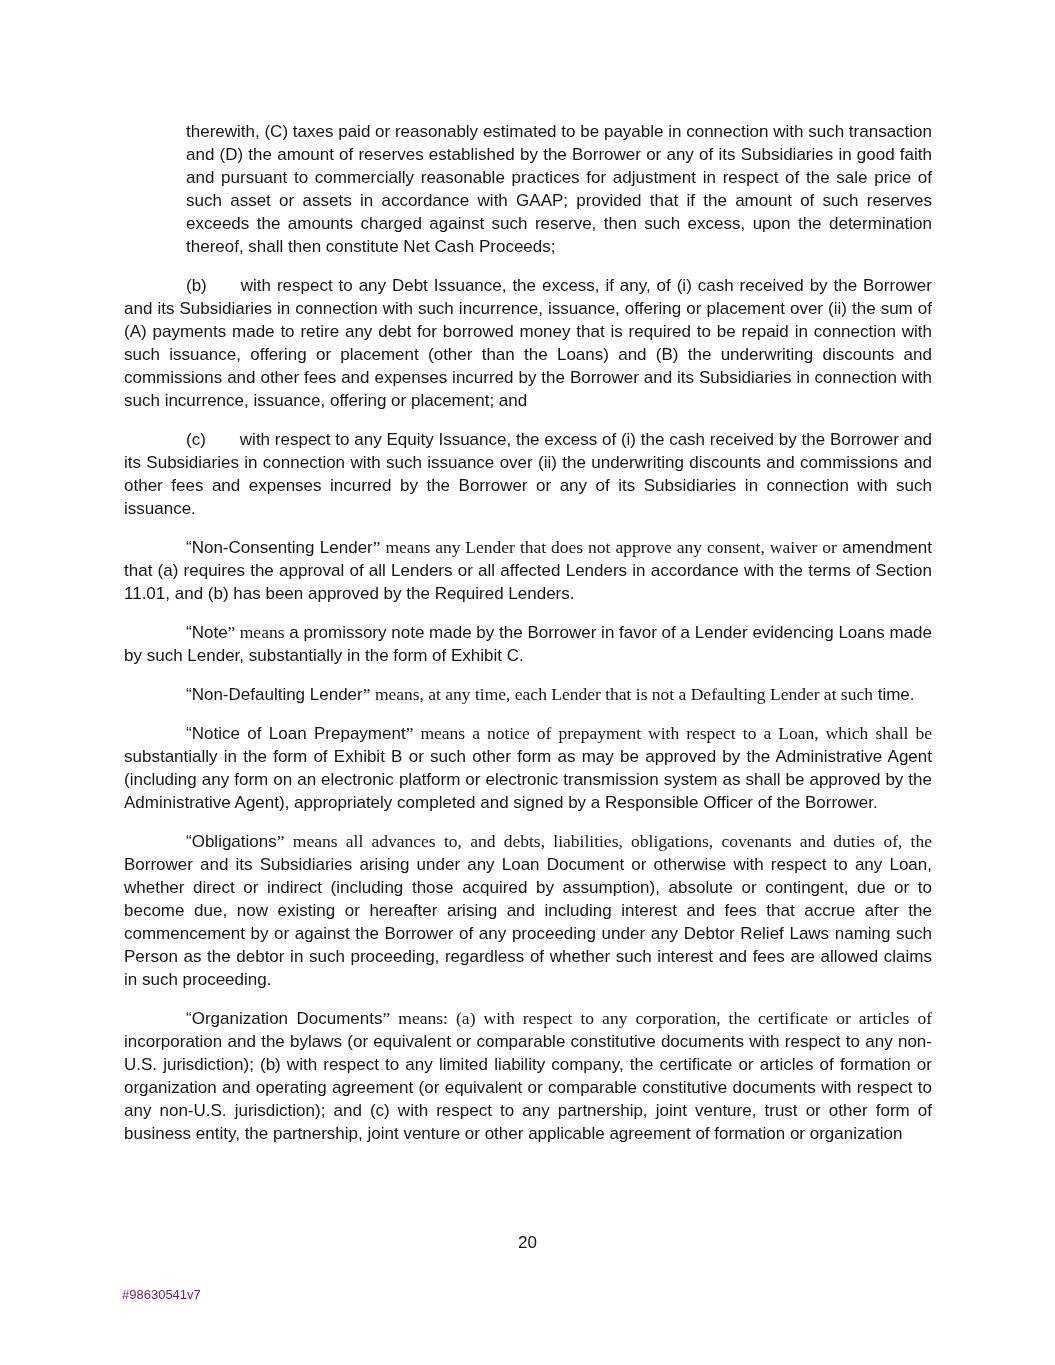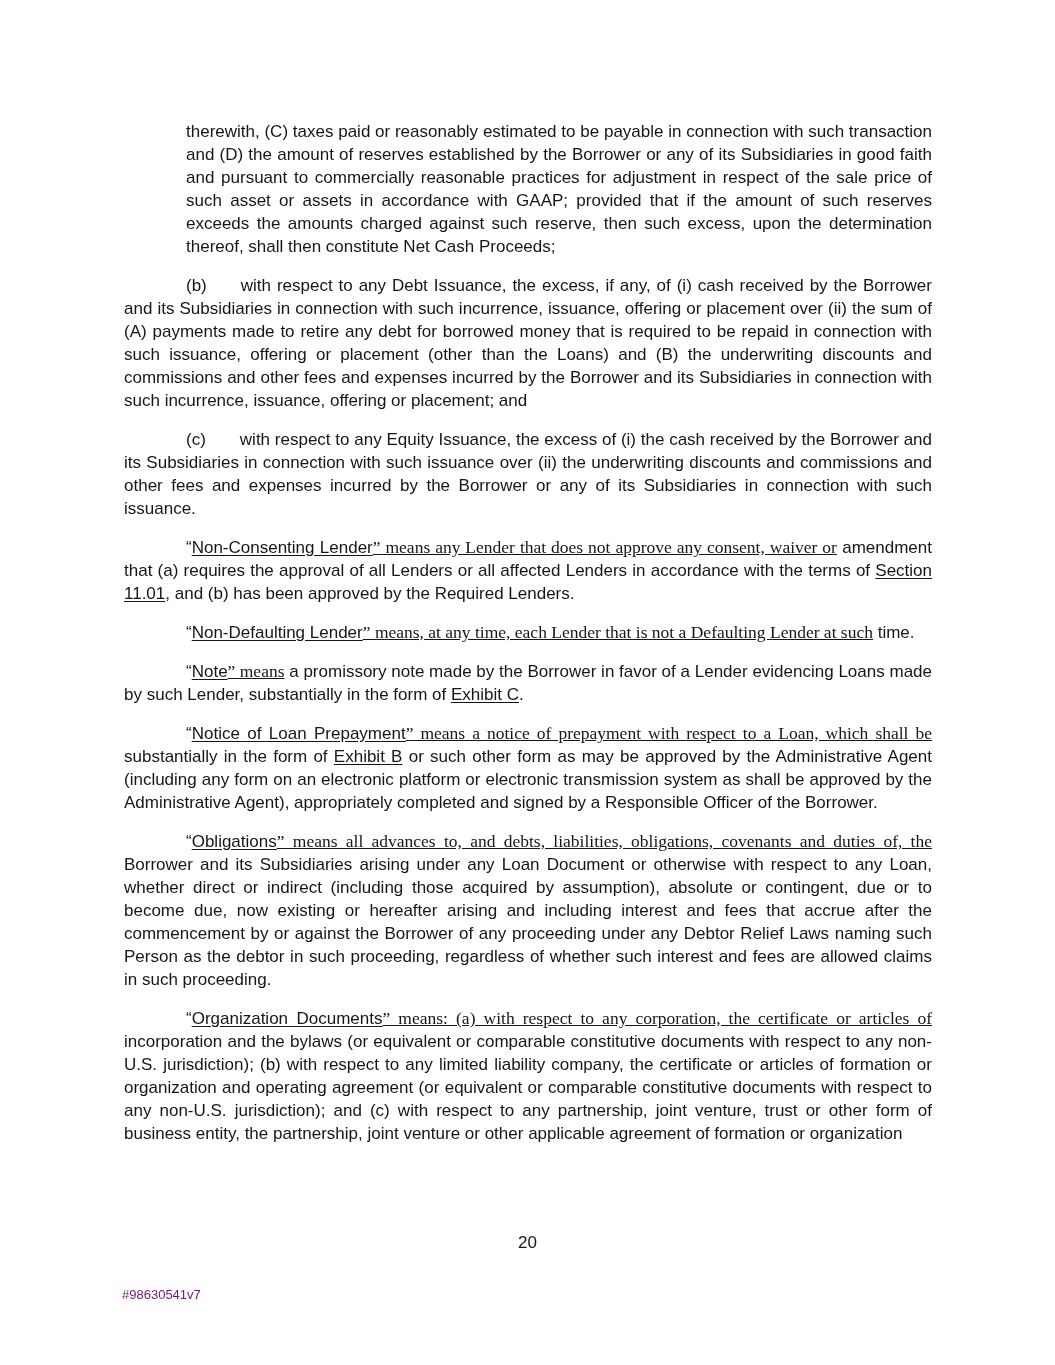--- a/index.html
+++ b/index.html
@@ -35,27 +35,25 @@
     text-indent: 62px;
   }
   p.definition {
     text-indent: 62px;
   }
   .tab {
     display: inline-block;
     width: 34px;
   }
   .u {
-    text-decoration: underline;
     text-underline-offset: 2px;
   }
   .serif {
     font-family: "Liberation Serif", serif;
     font-size: 17.5px;
-    text-decoration: underline;
   }
   .page-number {
     position: absolute;
     top: 1231px;
     left: 0;
     width: 100%;
     text-align: center;
     font-size: 17px;
     line-height: 23px;
   }
@@ -70,21 +68,21 @@
 </style>
 </head>
 <body>
 
 <div class="page">
   <div class="doc-body">
       <p class="block"><span>therewith, (C) taxes paid or reasonably estimated to be payable in connection with such transaction and (D) the amount of reserves established by the Borrower or any of its Subsidiaries in good faith and pursuant to commercially reasonable practices for adjustment in respect of the sale price of such asset or assets in accordance with GAAP; provided that if the amount of such reserves exceeds the amounts charged against such reserve, then such excess, upon the determination thereof, shall then constitute Net Cash Proceeds;</span></p>
       <p class="block-item"><span>(b)</span><span class="tab"></span><span>with respect to any Debt Issuance, the excess, if any, of (i) cash received by the Borrower and its Subsidiaries in connection with such incurrence, issuance, offering or placement over (ii) the sum of (A) payments made to retire any debt for borrowed money that is required to be repaid in connection with such issuance, offering or placement (other than the Loans) and (B) the underwriting discounts and commissions and other fees and expenses incurred by the Borrower and its Subsidiaries in connection with such incurrence, issuance, offering or placement; and</span></p>
       <p class="block-item"><span>(c)</span><span class="tab"></span><span>with respect to any Equity Issuance, the excess of (i) the cash received by the Borrower and its Subsidiaries in connection with such issuance over (ii) the underwriting discounts and commissions and other fees and expenses incurred by the Borrower or any of its Subsidiaries in connection with such issuance.</span></p>
       <p class="definition"><span>“</span><span class="u">Non-Consenting Lender</span><span class="serif">” means any Lender that does not approve any consent, waiver or</span><span> amendment that (a) requires the approval of all Lenders or all affected Lenders in accordance with the terms of </span><span class="u">Section 11.01</span><span>, and (b) has been approved by the Required Lenders.</span></p>
+      <p class="definition"><span>“</span><span class="u">Note</span><span class="serif">” means</span><span> a promissory note made by the Borrower in favor of a Lender evidencing Loans made by such Lender, substantially in the form of </span><span class="u">Exhibit C</span><span>.</span></p>
       <p class="definition"><span>“</span><span class="u">Non-Defaulting Lender</span><span class="serif">” means, at any time, each Lender that is not a Defaulting Lender at such</span><span> time.</span></p>
-      <p class="definition"><span>“</span><span class="u">Note</span><span class="serif">” means</span><span> a promissory note made by the Borrower in favor of a Lender evidencing Loans made by such Lender, substantially in the form of </span><span class="u">Exhibit C</span><span>.</span></p>
       <p class="definition"><span>“</span><span class="u">Notice of Loan Prepayment</span><span class="serif">” means a notice of prepayment with respect to a Loan, which shall be</span><span> substantially in the form of </span><span class="u">Exhibit B</span><span> or such other form as may be approved by the Administrative Agent (including any form on an electronic platform or electronic transmission system as shall be approved by the Administrative Agent), appropriately completed and signed by a Responsible Officer of the Borrower.</span></p>
       <p class="definition"><span>“</span><span class="u">Obligations</span><span class="serif">” means all advances to, and debts, liabilities, obligations, covenants and duties of, the</span><span> Borrower and its Subsidiaries arising under any Loan Document or otherwise with respect to any Loan, whether direct or indirect (including those acquired by assumption), absolute or contingent, due or to become due, now existing or hereafter arising and including interest and fees that accrue after the commencement by or against the Borrower of any proceeding under any Debtor Relief Laws naming such Person as the debtor in such proceeding, regardless of whether such interest and fees are allowed claims in such proceeding.</span></p>
       <p class="definition"><span>“</span><span class="u">Organization Documents</span><span class="serif">” means: (a) with respect to any corporation, the certificate or articles of</span><span> incorporation and the bylaws (or equivalent or comparable constitutive documents with respect to any non-U.S. jurisdiction); (b) with respect to any limited liability company, the certificate or articles of formation or organization and operating agreement (or equivalent or comparable constitutive documents with respect to any non-U.S. jurisdiction); and (c) with respect to any partnership, joint venture, trust or other form of business entity, the partnership, joint venture or other applicable agreement of formation or organization</span></p>
     </div>
   <div class="page-number">20</div>
   <div class="doc-footer">#98630541v7</div>
 </div>
 
 </body></html>

